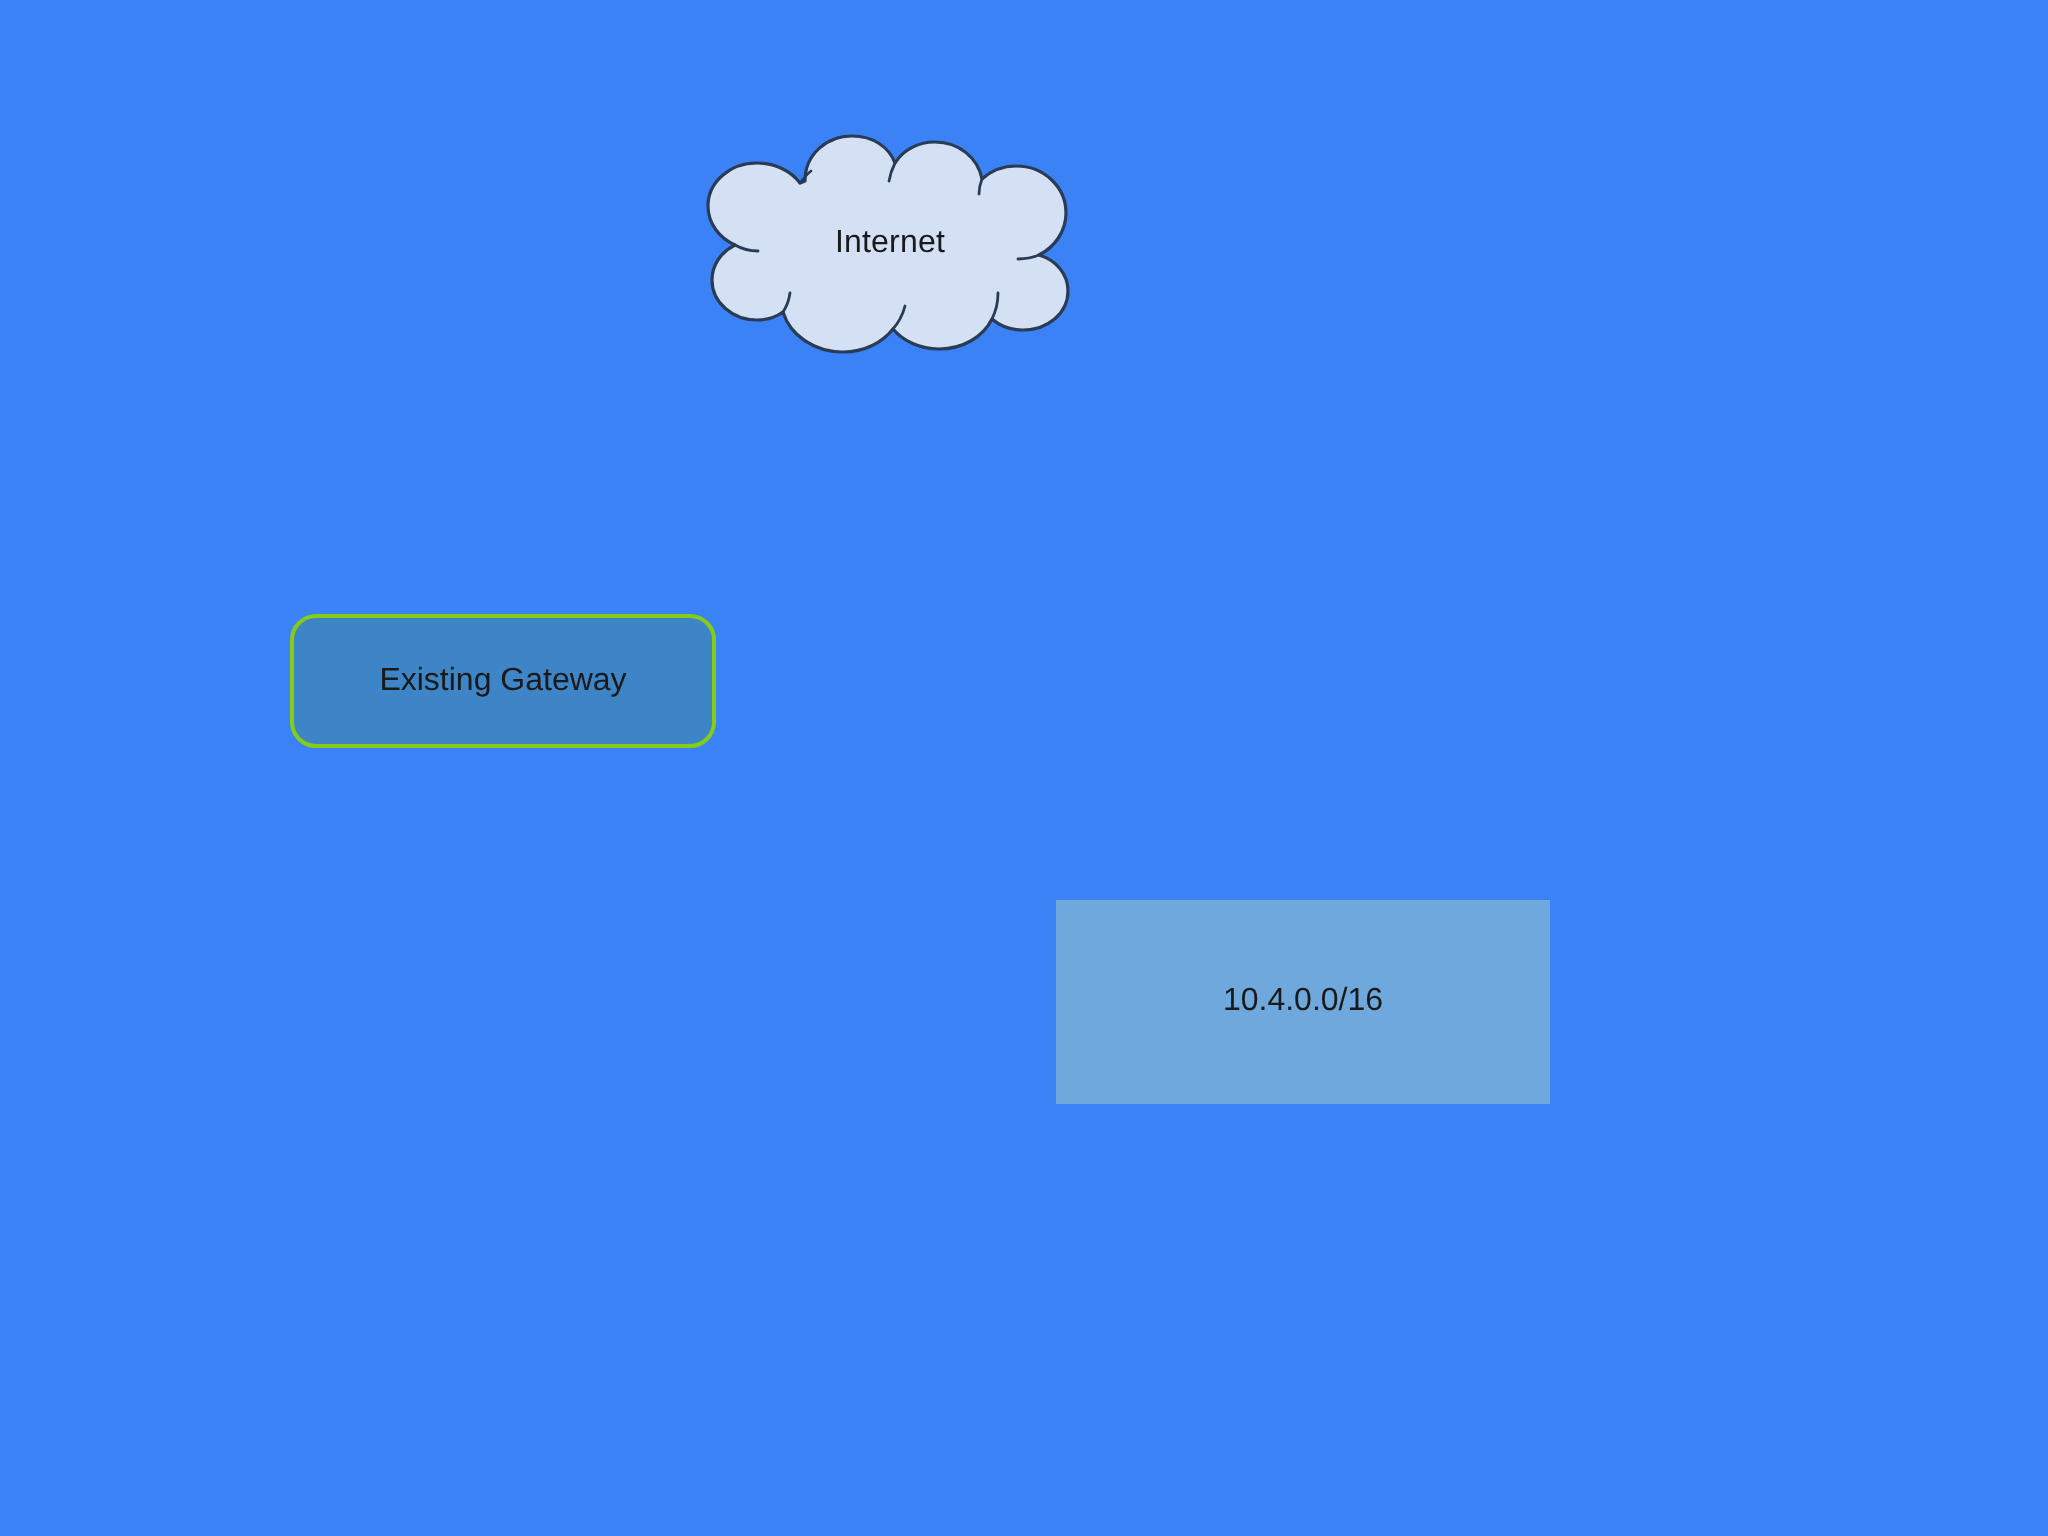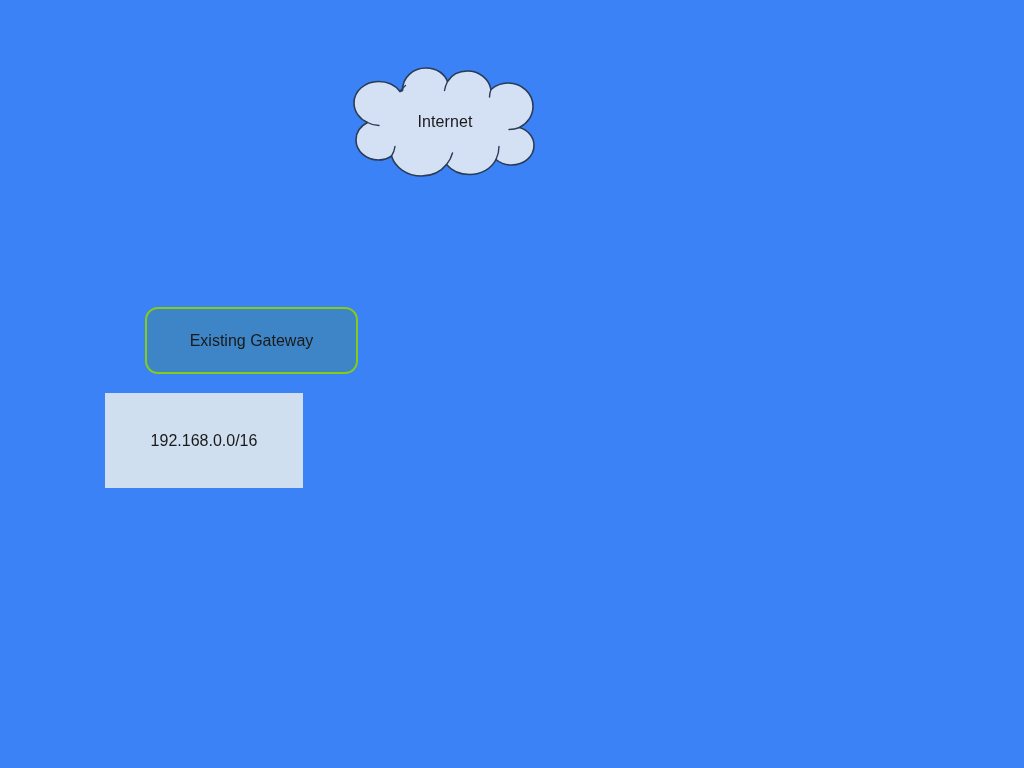--- a/index.html
+++ b/index.html
@@ -141,18 +141,18 @@
       <path d="M17.5,56.5 C21.0,58.5 25.0,59.5 29.0,59.5" fill="none" stroke="#2a3b55" stroke-width="1.4" stroke-linecap="round"></path>
     </svg>
     <div class="cloud-label">Internet</div>
   </div>
 
   <div class="node node-gateway">
     <span>Existing Gateway</span>
   </div>
 
 
-  <div class="node node-subnet-a">
-    <span>192.168.0.0/16</span>
+
+  <div class="node node-subnet-b">
+    <span>10.4.0.0/16</span>
   </div>
-
 
 </div>
 
 </body></html>

